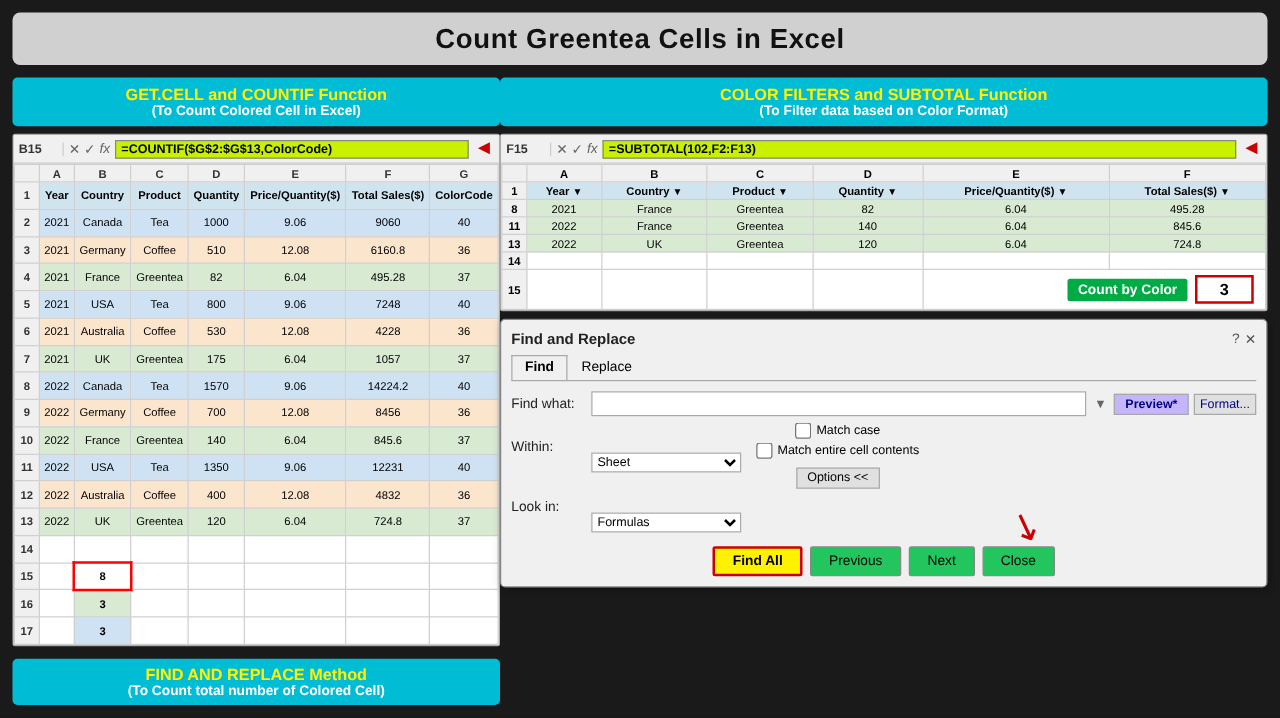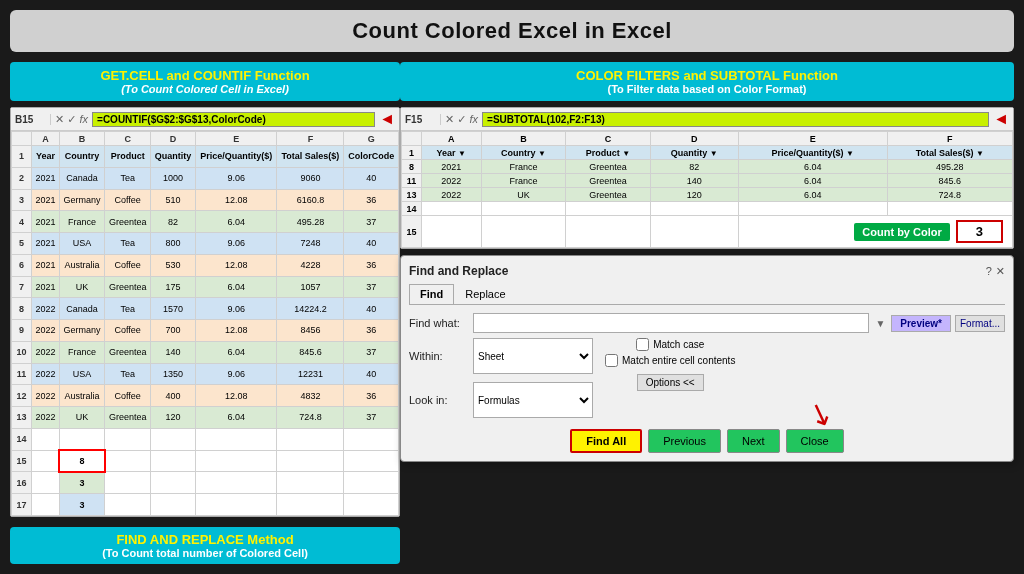--- a/index.html
+++ b/index.html
@@ -56,21 +56,20 @@
     }
     .section-header-left .title {
       font-size: 13px;
       font-weight: 900;
       color: #fff200;
     }
     .section-header-left .subtitle {
       font-size: 11px;
       font-weight: 700;
       color: #ffffff;
-      font-style: italic;
     }
 
     .excel-window {
       background: #fff;
       border: 1px solid #aaa;
       border-radius: 2px;
       flex: 1;
       display: flex;
       flex-direction: column;
       position: relative;
@@ -294,24 +293,25 @@
     .dialog-input-box {
       flex: 1;
       height: 20px;
       border: 1px solid #aaa;
       background: #fff;
       font-size: 10px;
       padding: 1px 3px;
     }
     .dialog-dropdown {
       width: 120px;
-      height: 36px;
+      height: 16px;
       border: 1px solid #aaa;
       background: #fff;
       font-size: 10px;
+      margin-top: 24px;
     }
     .btn-preview {
       background: #c4b5fd;
       border: 1px solid #aaa;
       font-size: 10px;
       padding: 2px 8px;
       cursor: pointer;
       font-weight: bold;
       color: #000080;
     }
@@ -390,21 +390,21 @@
       font-size: 16px;
       margin-left: 4px;
     }
   </style>
 </head>
 <body>
 
 <div class="main-container">
 
   <div class="title-bar">
-    <h1>Count Colored Excel in Excel</h1>
+    <h1>Count Greentea Cells in Excel</h1>
   </div>
 
   <div class="content-area">
 
     <div class="left-panel">
 
       <div class="section-header-left">
         <div class="title">GET.CELL and COUNTIF Function</div>
         <div class="subtitle">(To Count Colored Cell in Excel)</div>
       </div>

